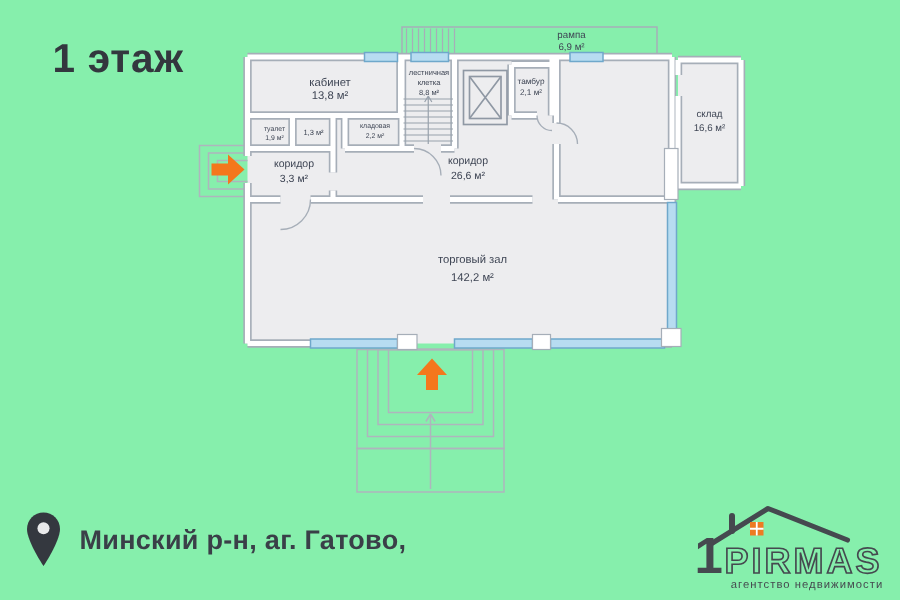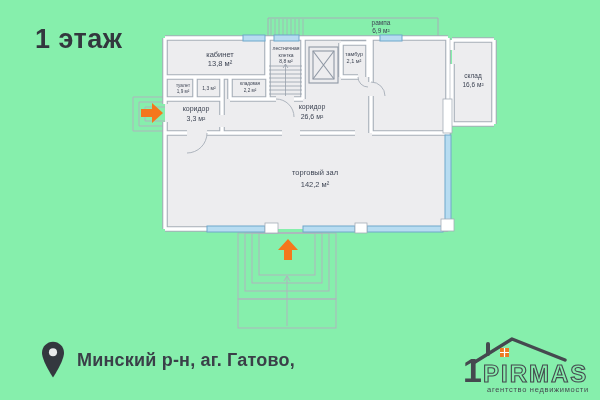--- a/index.html
+++ b/index.html
@@ -10,21 +10,21 @@
   }
   .page-title{
     position:absolute;left:35px;top:24px;margin:0;
     font-size:27px;font-weight:800;color:#33373e;letter-spacing:.5px;
   }
   .plan-svg{position:absolute;left:0;top:0;}
   .room-label{fill:#3e4554;text-anchor:middle;}
   .f75{font-size:7.5px;} .f70{font-size:7px;} .f65{font-size:6.5px;}
   .f55{font-size:5.5px;} .f50{font-size:5px;} .f45{font-size:4.6px;}
   .footer-address{
-    position:absolute;left:42px;top:341px;display:flex;align-items:center;gap:13px;justify-content:center;
+    position:absolute;left:18px;top:341px;display:flex;align-items:center;gap:13px;justify-content:center;
   }
   .address-lines{color:#3a3f48;font-size:18px;font-weight:700;line-height:23px;letter-spacing:.2px;}
   .logo{position:absolute;left:450px;top:330px;}
 </style>
 </head>
 <body>
 
 <div class="page">
 
   <h1 class="page-title">1 этаж</h1>

